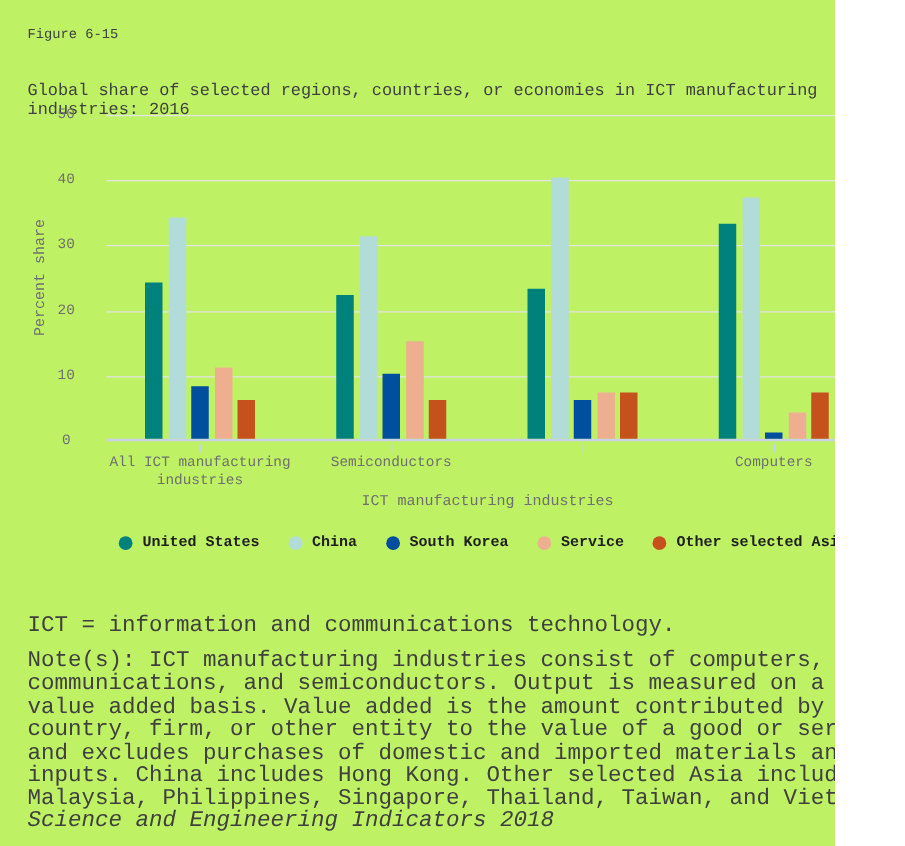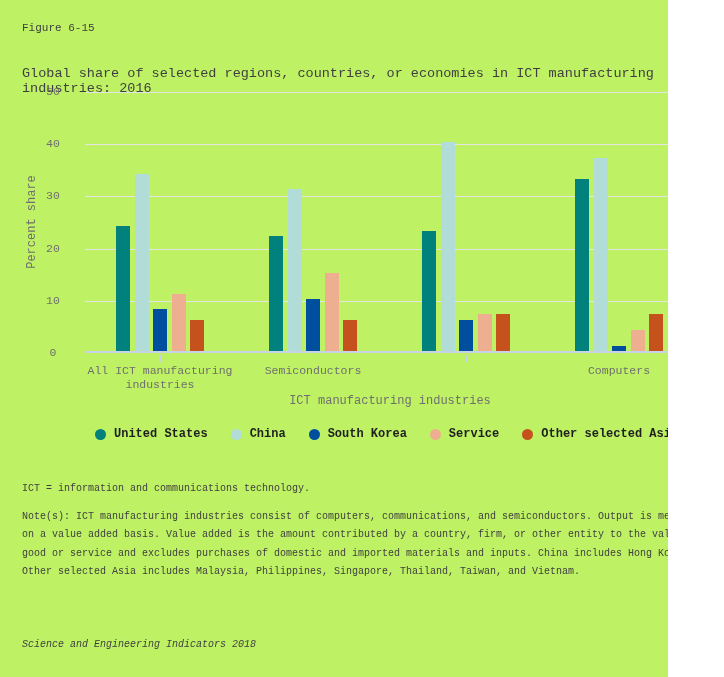--- a/index.html
+++ b/index.html
@@ -115,23 +115,24 @@
   .legend-label {
     font-size: 12px;
     font-weight: bold;
     color: #1f1f1f;
     white-space: nowrap;
   }
   .footer-line {
     position: absolute;
     left: 22px;
     width: 692px;
-    font-size: 10px;
+    font-size: 18px;
     line-height: 18.4px;
     color: #404040;
+    margin-top: 12px;
   }
   .abbrev   { top: 480px; }
   .notes    { top: 508px; }
   .source   { top: 589px; }
   .pub      { top: 636px; font-style: italic; }
 </style>
 </head>
 <body>
 
 <div class="page">

